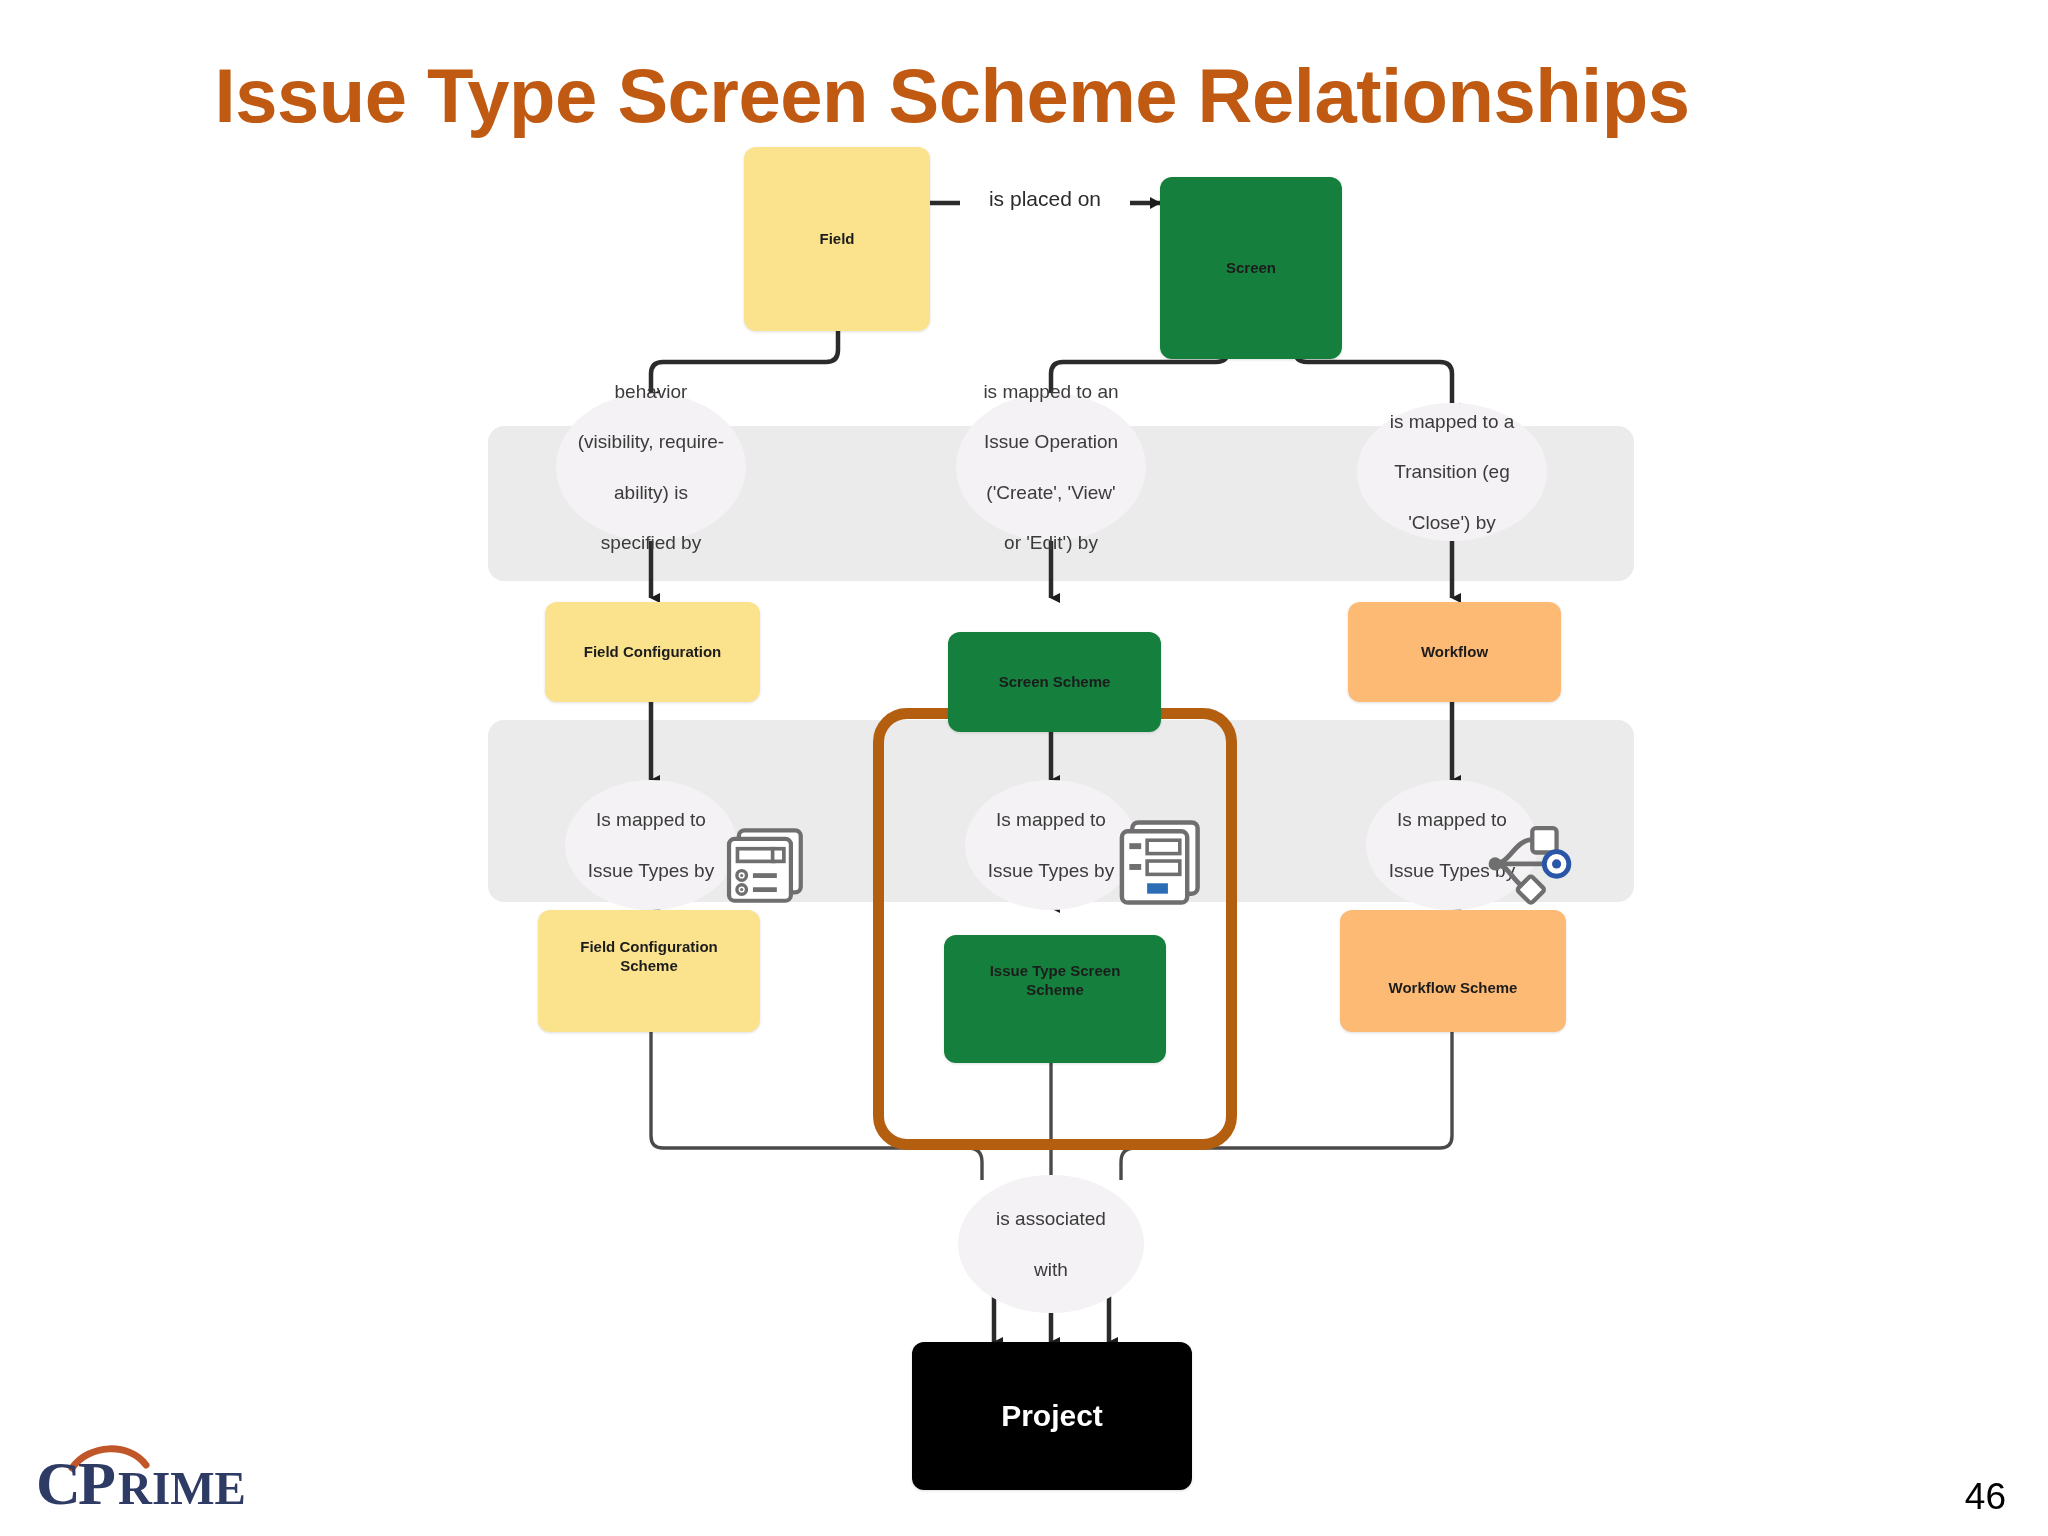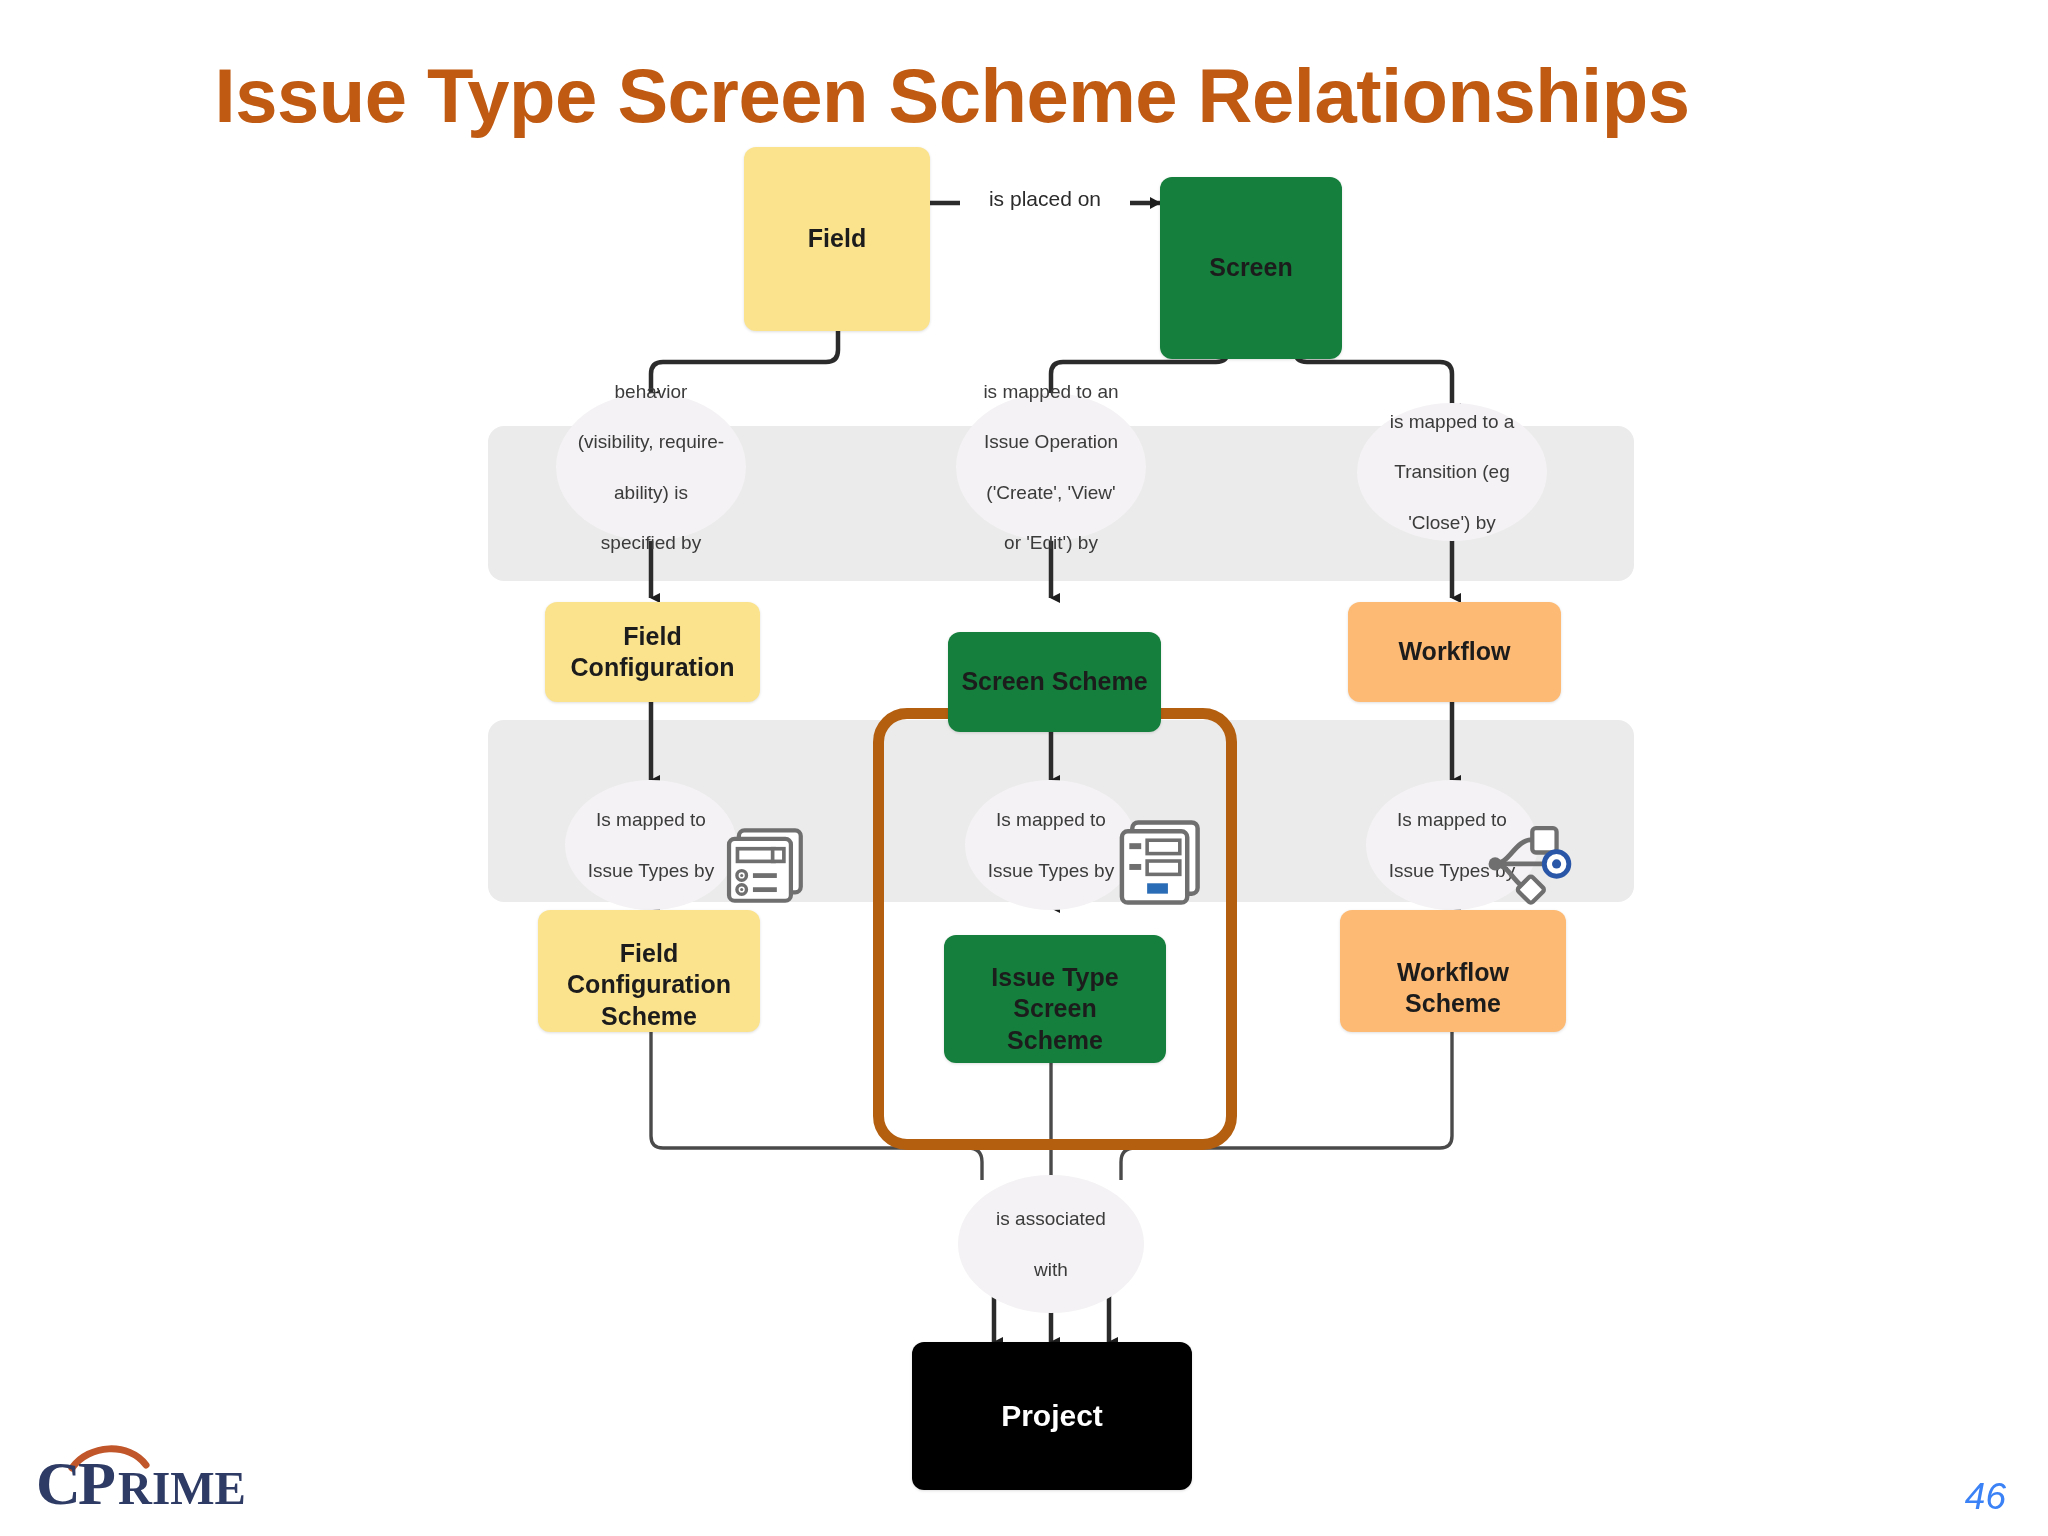--- a/index.html
+++ b/index.html
@@ -50,21 +50,21 @@
   
   .node {
     position: absolute;
     border-radius: 12px;
     display: flex;
     align-items: center;
     justify-content: center;
     text-align: center;
     font-weight: bold;
     color: #1c1c1c;
-    font-size: 25px;
+    font-size: 15px;
     line-height: 1.25;
     box-shadow: 0 1px 3px rgba(0,0,0,0.13);
     padding: 4px 8px;
   }
   .node.yellow { background: #fbe38e; }
   .node.green  { background: #15803d; margin-top: 30px; }
   .node.blue   { background: #fdba74; }
   .node.navy   { background: #000000; color: #ffffff; font-size: 30px; }
 
   
@@ -97,23 +97,22 @@
   
   #logo {
     position: absolute;
     left: 34px; bottom: 18px;
     width: 210px; height: 86px;
   }
   #pageno {
     position: absolute;
     right: 42px; bottom: 18px;
     font-size: 37px;
-    color: #3b82f6;
+    color: #000000;
     font-family: "Liberation Sans", sans-serif;
-    font-style: italic;
   }
 </style>
 </head>
 <body>
 
 <div id="slide">
 
   <div id="title">Issue Type Screen Scheme Relationships</div>
 
   <div id="diagram">

